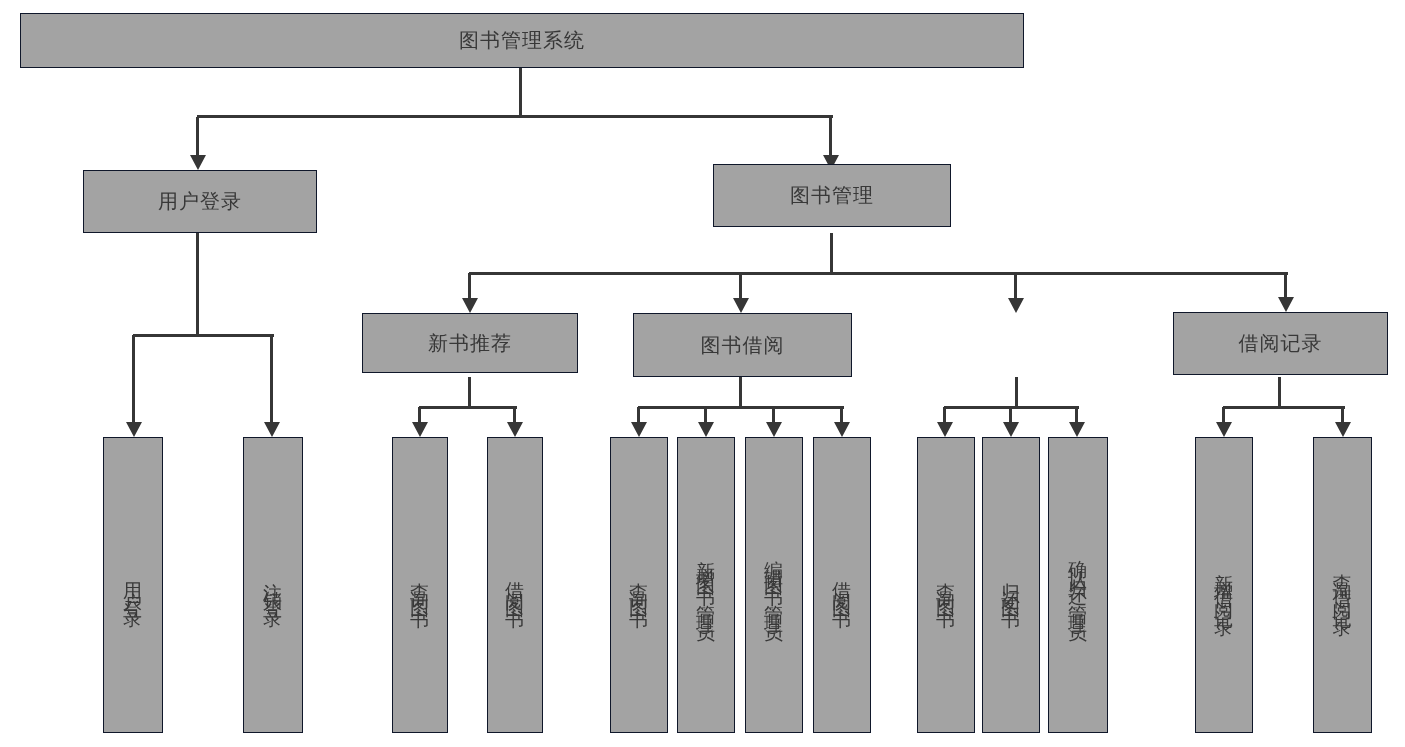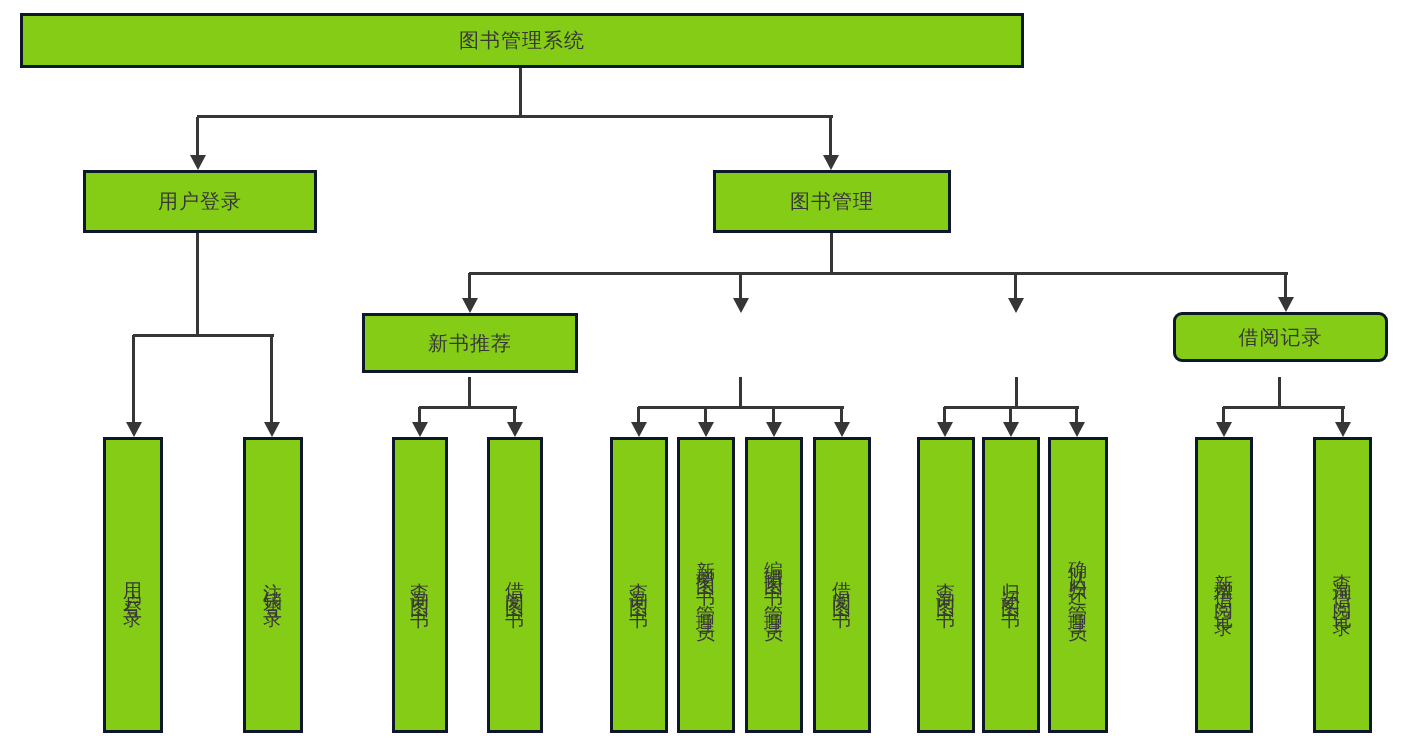--- a/index.html
+++ b/index.html
@@ -7,22 +7,22 @@
     position: relative;
     width: 1405px;
     height: 747px;
     background: #ffffff;
     font-family: "Liberation Sans", sans-serif;
     color: #383838;
     overflow: hidden;
   }
   .box {
     position: absolute;
-    background: #84cc16;
-    border: 3px solid #0f172a;
+    background: #a3a3a3;
+    border: 1px solid #0f172a;
     box-sizing: border-box;
     display: flex;
     align-items: center;
     justify-content: center;
   }
   .hbox { font-size: 20px; letter-spacing: 1px; }
   .vtext {
     writing-mode: vertical-rl;
     text-orientation: mixed;
     font-size: 19px;
@@ -55,25 +55,25 @@
     left: 1185px; top: 713px;
     font-size: 20px;
     color: #b3b3b3;
     z-index: 5;
     white-space: nowrap;
   }
 
   
   #n-root    { left: 20px;   top: 13px;  width: 1004px; height: 55px; }
   #n-login   { left: 83px;   top: 170px; width: 234px;  height: 63px; }
-  #n-mgmt    { left: 713px;  top: 170px; width: 238px;  height: 63px; }
+  #n-mgmt    { left: 713px;  top: 164px; width: 238px;  height: 63px; }
   #n-rec     { left: 362px;  top: 313px; width: 216px;  height: 60px; }
   #n-borrow  { left: 633px;  top: 313px; width: 219px;  height: 64px; }
   #n-current { left: 908px;  top: 313px; width: 219px;  height: 64px; }
-  #n-records { left: 1173px; top: 312px; width: 215px;  height: 50px; border-radius: 9px; }
+  #n-records { left: 1173px; top: 312px; width: 215px;  height: 63px; }
 
   #leaf-1  { left: 103px;  top: 437px; width: 60px; height: 296px; }
   #leaf-2  { left: 243px;  top: 437px; width: 60px; height: 296px; }
   #leaf-3  { left: 392px;  top: 437px; width: 56px; height: 296px; }
   #leaf-4  { left: 487px;  top: 437px; width: 56px; height: 296px; }
   #leaf-5  { left: 610px;  top: 437px; width: 58px; height: 296px; }
   #leaf-6  { left: 677px;  top: 437px; width: 58px; height: 296px; }
   #leaf-7  { left: 745px;  top: 437px; width: 58px; height: 296px; }
   #leaf-8  { left: 813px;  top: 437px; width: 58px; height: 296px; }
   #leaf-9  { left: 917px;  top: 437px; width: 58px; height: 296px; }
@@ -167,20 +167,23 @@
   <div class="box hbox" id="n-login">
     <span>用户登录</span>
   </div>
   <div class="box hbox" id="n-mgmt">
     <span>图书管理</span>
   </div>
 
   <div class="box hbox" id="n-rec">
     <span>新书推荐</span>
   </div>
+  <div class="box hbox" id="n-borrow">
+    <span>图书借阅</span>
+  </div>
   <div class="box hbox" id="n-records">
     <span>借阅记录</span>
   </div>
 
   <div class="box" id="leaf-1">
     <span class="vtext">用户登录</span>
   </div>
   <div class="box" id="leaf-2">
     <span class="vtext">注销登录</span>
   </div>

